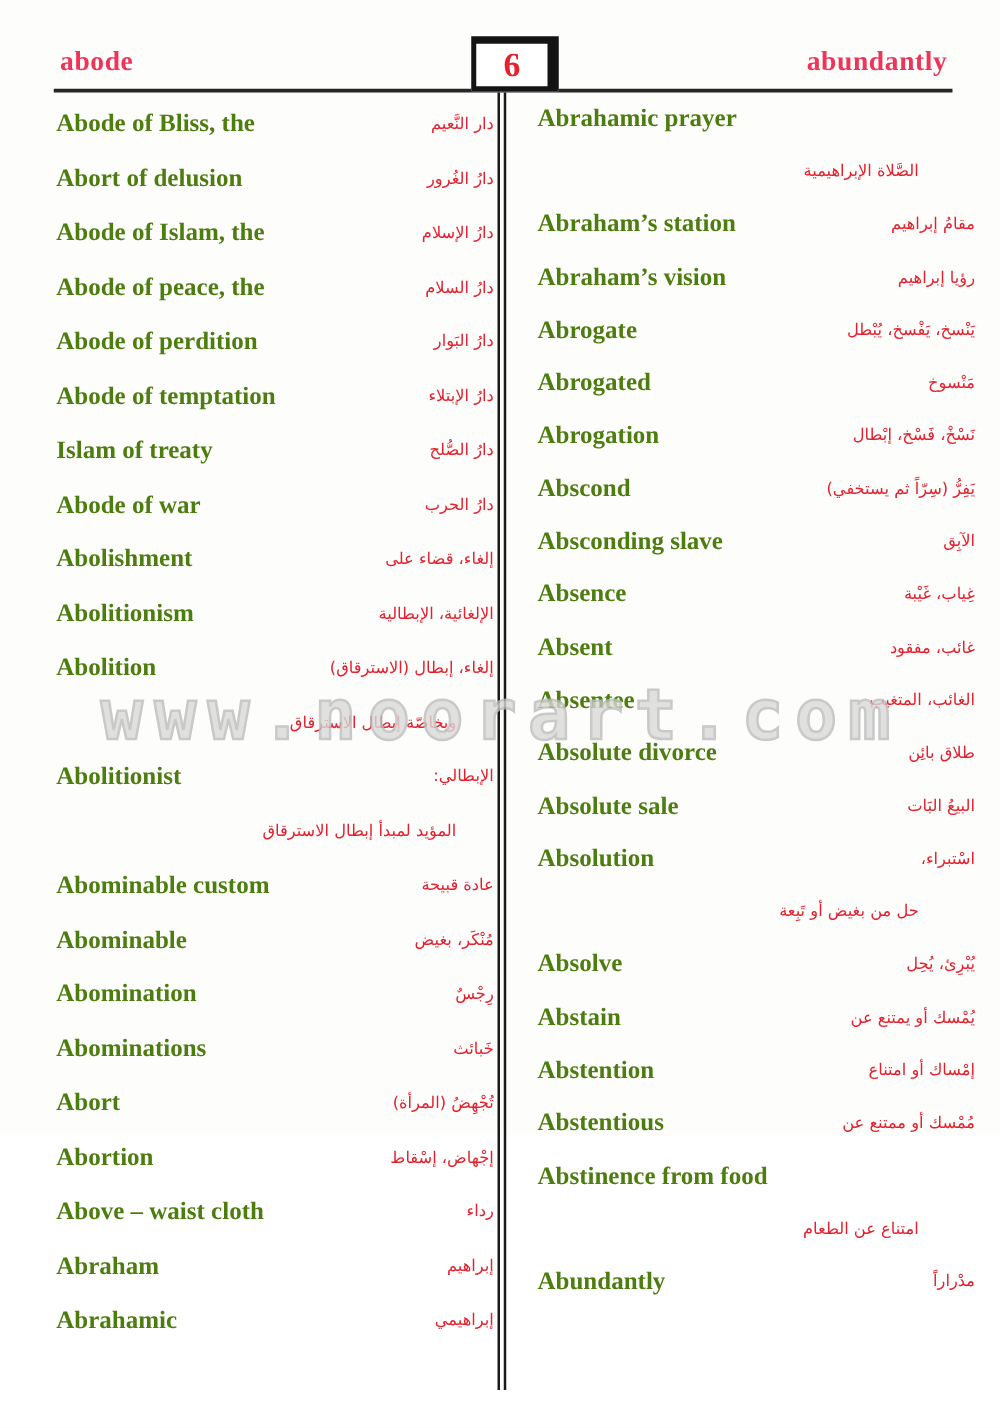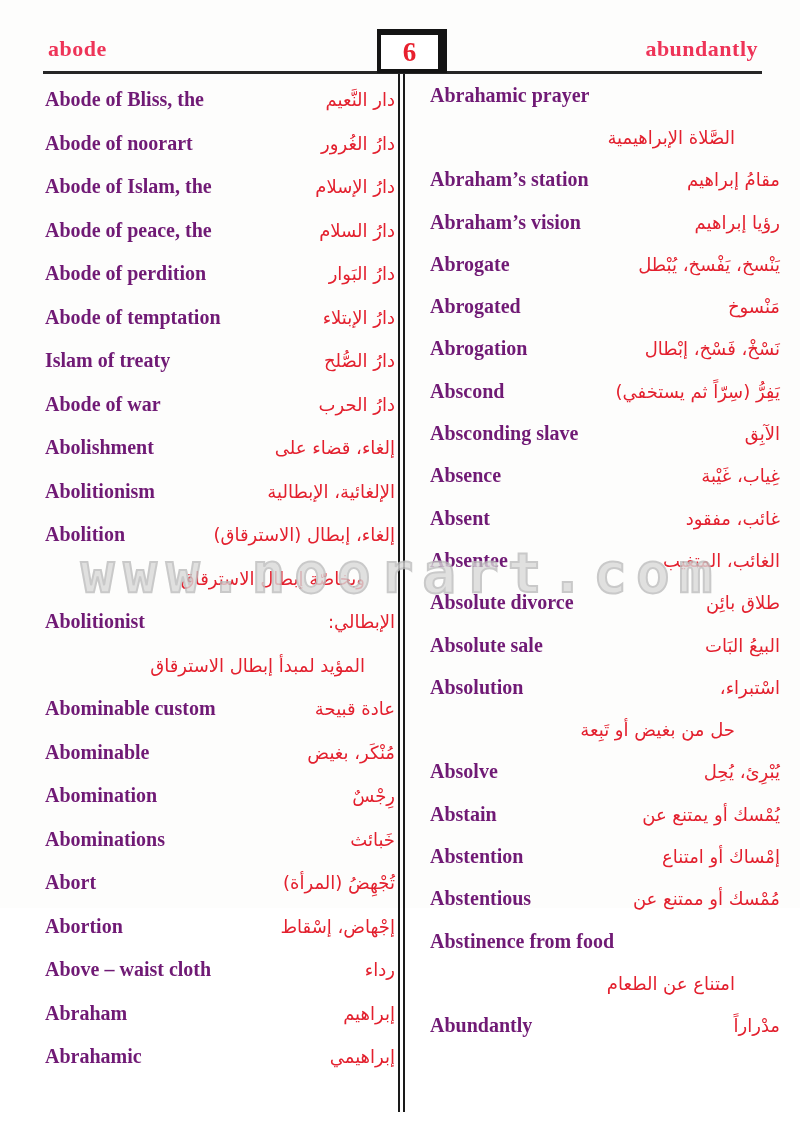--- a/index.html
+++ b/index.html
@@ -55,26 +55,26 @@
     z-index: 2;
   }
   .col-left  { left: 45px; }
   .col-right { left: 430px; top: 74px; }
   .row {
     display: flex; justify-content: space-between; align-items: center;
     height: 43.5px;
   }
   .col-right .row { height: 42.3px; }
   .row .en {
-    font-size: 20px; font-weight: bold; color: #701a75;
+    font-size: 20px; font-weight: bold; color: #4d7c0f;
     font-family: "Liberation Serif", serif;
     white-space: nowrap;
   }
   .row .ar {
-    font-size: 18px; color: #e3202e;
+    font-size: 13px; color: #e3202e;
     font-family: "DejaVu Sans", sans-serif;
     direction: rtl; white-space: nowrap;
   }
   .row.cont { justify-content: flex-end; padding-right: 45px; }
   .col-left .row.cont { padding-right: 30px; text-align: right; }
   
   .watermark {
     position: absolute; left: -14px; top: 540px; width: 830px;
     z-index: 4;
     font-family: "DejaVu Sans Mono", monospace;
@@ -104,21 +104,21 @@
   <div class="header-rule"></div>
 
   <div class="col-divider"></div>
 
   <div class="col col-left" id="col-left">
       <div class="row">
         <span class="en">Abode of Bliss, the</span>
         <span class="ar">دار النَّعيم</span>
       </div>
       <div class="row">
-        <span class="en">Abode of noorart</span>
+        <span class="en">Abort of delusion</span>
         <span class="ar">دارُ الغُرور</span>
       </div>
       <div class="row">
         <span class="en">Abode of Islam, the</span>
         <span class="ar">دارُ الإسلام</span>
       </div>
       <div class="row">
         <span class="en">Abode of peace, the</span>
         <span class="ar">دارُ السلام</span>
       </div>

